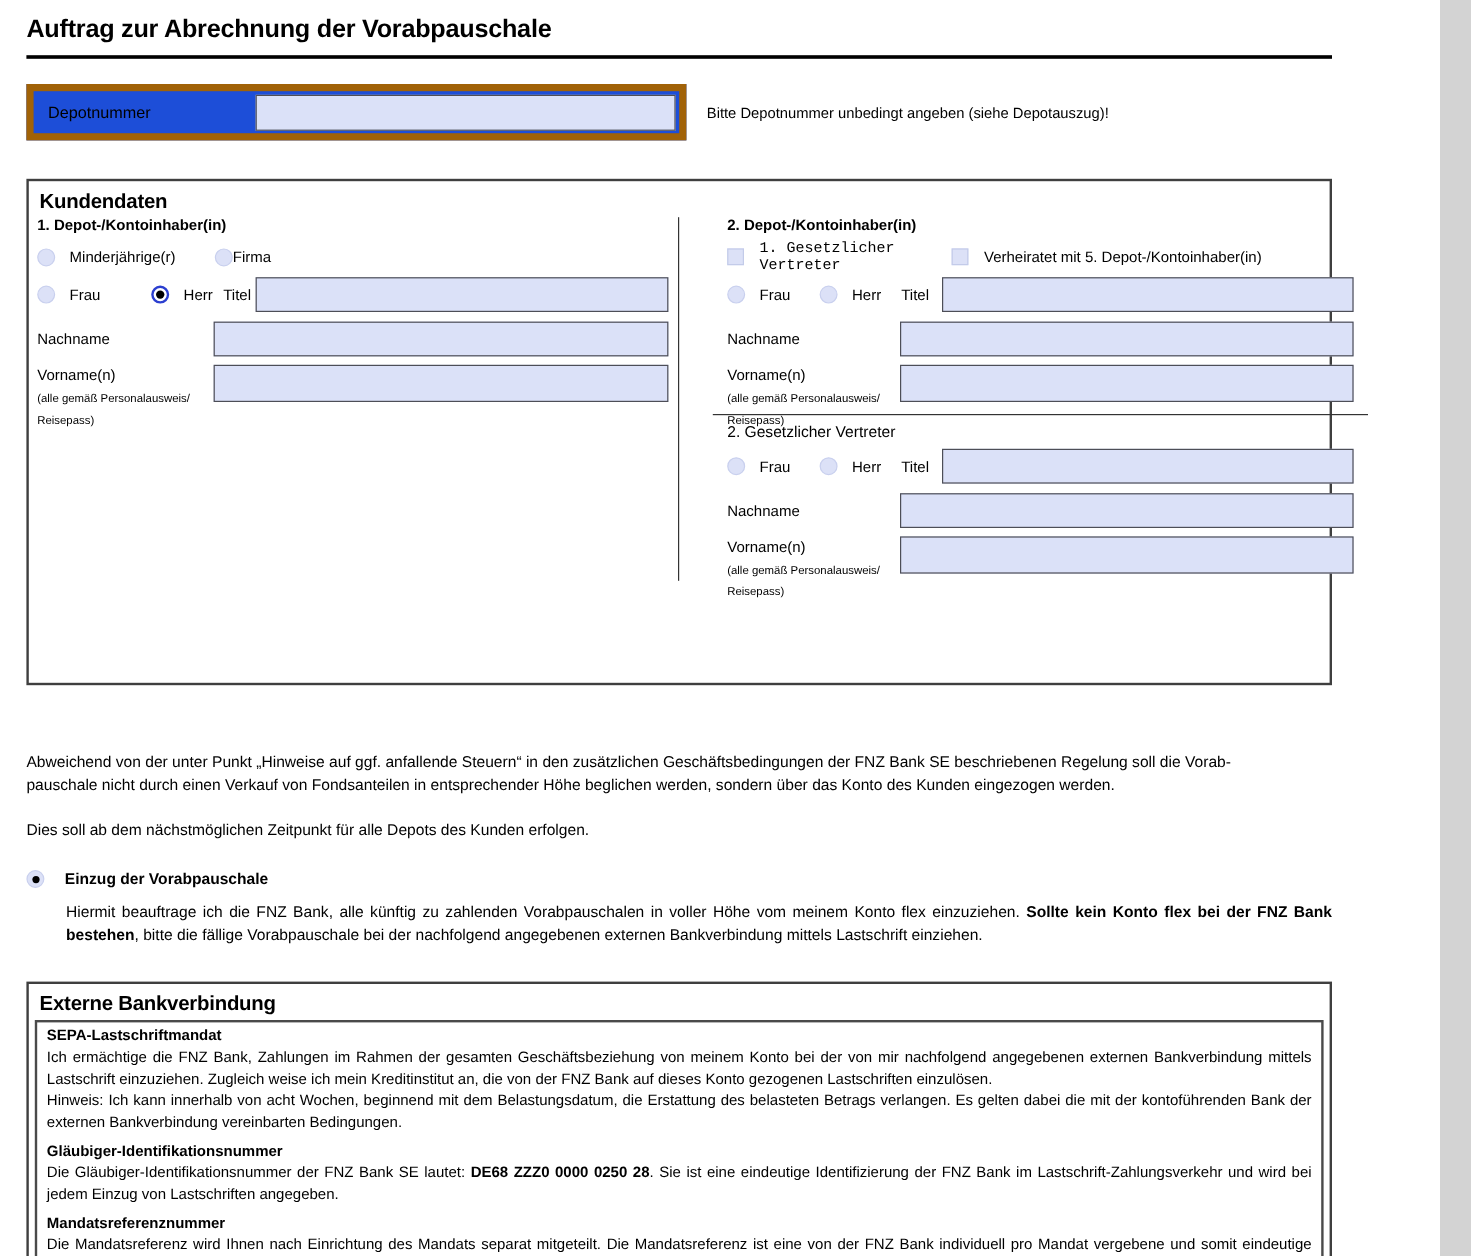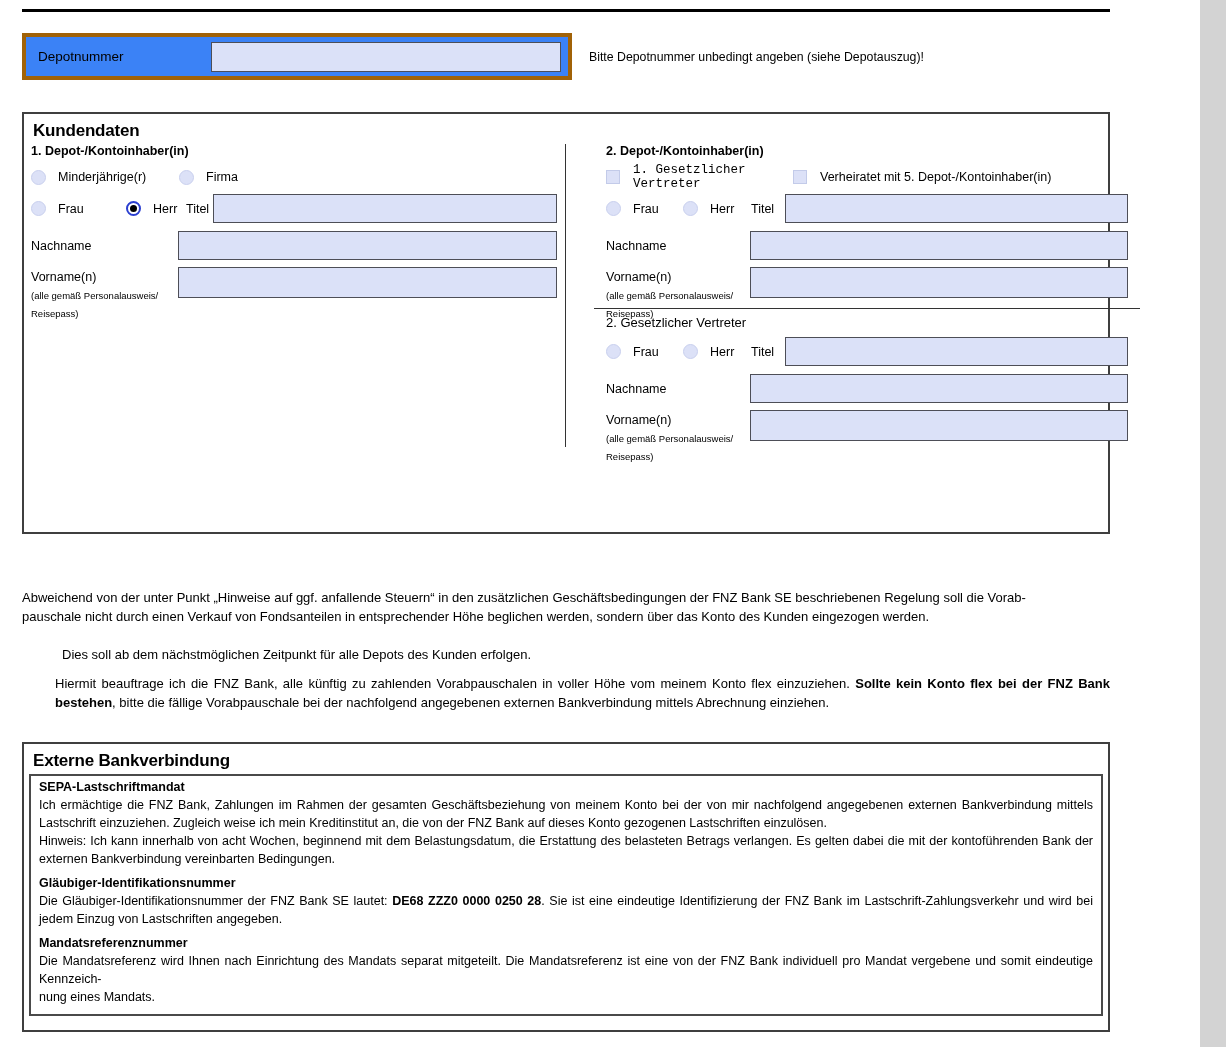--- a/index.html
+++ b/index.html
@@ -6,22 +6,22 @@
   .page{position:relative;width:1226px;height:1047px;background:#ffffff;overflow:hidden;
         font-family:"Liberation Sans","DejaVu Sans",sans-serif;color:#000;}
   .gray-strip{position:absolute;top:0;right:0;width:26px;height:1047px;background:#d3d3d3;}
   .content{position:absolute;left:22px;top:0;width:1088px;}
 
   .doc-title{font-size:21px;font-weight:bold;padding-top:13px;letter-spacing:-0.2px;}
   .title-rule{height:3px;background:#000;margin-top:9px;}
   .intro{margin-top:24px;font-size:12.5px;}
 
   .depot-row{margin-top:21px;display:flex;align-items:center;}
-  .depot-box{width:550px;height:47px;border:4px solid #a16207;box-sizing:border-box;
-             display:flex;align-items:center;padding-left:12px;background:#3b82f6;}
+  .depot-box{width:550px;height:47px;border:6px solid #a16207;box-sizing:border-box;
+             display:flex;align-items:center;padding-left:12px;background:#1d4ed8;}
   .depot-label{font-size:13.5px;width:173px;}
   .hint{margin-left:17px;font-size:12.3px;}
 
   .field{background:#dbe1f8;border:1px solid #4d4e57;box-sizing:border-box;
          font-size:13px;padding:0 6px;font-family:inherit;outline:none;}
   .depot-input{width:350px;height:30px;}
 
   .kunden-box{margin-top:32px;border:2px solid #3f3f3f;height:422px;box-sizing:border-box;background:#fff;}
   .sec-heading{font-size:17px;font-weight:bold;padding:7px 0 3px 9px;letter-spacing:-0.2px;}
   .columns{display:flex;align-items:stretch;height:303px;gap:28px;}
@@ -47,40 +47,41 @@
   .checkbox{width:14px;height:14px;background:#dce1f7;border:1px solid #c3cbe9;box-sizing:border-box;flex:none;}
 
   .t-field{height:29px;}
   .n-field{height:29px;}
   .v-field{height:31px;}
 
   .col-divider{border-top:1px solid #333;margin:8px -12px 6px -12px;height:0;}
 
   .para{font-size:13px;line-height:19px;text-align:justify;white-space:pre-line;}
   .para1{margin-top:54px;}
-  .para2{margin-top:19px;text-align:left;margin-left:40px;}
+  .para2{margin-top:19px;text-align:left;}
   .einzug-head-row{margin-top:24px;display:flex;align-items:center;}
   .einzug-head{font-size:13px;font-weight:bold;margin-left:17px;}
   .einzug-text{margin:10px 0 0 33px;font-size:13px;line-height:19px;text-align:justify;}
 
   .extern-box{margin-top:30px;border:2px solid #3f3f3f;height:290px;box-sizing:border-box;background:#fff;}
   .inner-box{margin:0 5px;border:2px solid #4a4a4a;padding:2px 8px 8px 8px;background:#fff;}
   .inner-h{font-size:12.5px;font-weight:bold;line-height:18px;}
   .inner-p{font-size:12.5px;line-height:18px;text-align:justify;}
   .inner-p.pre{white-space:pre-line;}
   .gap{margin-top:6px;}
   b.inline{font-weight:bold;}
 </style>
 </head>
 <body>
 
 <div class="page">
   <div class="gray-strip"></div>
   <div class="content">
 
+    <div class="doc-title">Auftrag zur Abrechnung der Vorabpauschale</div>
     <div class="title-rule"></div>
 
     <div class="depot-row">
       <div class="depot-box">
         <span class="depot-label">Depotnummer</span>
         <input class="field depot-input" type="text" style="">
       </div>
       <span class="hint">Bitte Depotnummer unbedingt angeben (siehe Depotauszug)!</span>
     </div>
 
@@ -88,21 +89,21 @@
       <div class="sec-heading">Kundendaten</div>
       <div class="columns">
 
         <div class="col-left">
           <div class="sub-heading">1. Depot-/Kontoinhaber(in)</div>
 
           <div class="row opt-row">
             <span class="radio" role="radio" aria-checked="false"></span>
             <span class="lbl" style="margin-left:12px;width:121px;">Minderjährige(r)</span>
             <span class="radio" role="radio" aria-checked="false"></span>
-            <span class="lbl" style="margin-left:12px;">Firma</span>
+            <span class="lbl" style="margin-left:0;">Firma</span>
           </div>
 
           <div class="row field-row">
             <span class="radio" role="radio" aria-checked="false"></span>
             <span class="lbl" style="margin-left:12px;width:68px;">Frau</span>
             <span class="radio sel-blue" role="radio" aria-checked="true"></span>
             <span class="lbl" style="margin-left:12px;width:33px;">Herr</span>
             <span class="lbl" style="width:27px;">Titel</span>
             <input class="field t-field" style="width: 344px;" type="text">
           </div>
@@ -182,21 +183,25 @@
             <input class="field v-field" style="width: 378px;" type="text">
           </div>
         </div>
       </div>
     </div>
 
     <div class="para para1">Abweichend von der unter Punkt „Hinweise auf ggf. anfallende Steuern“ in den zusätzlichen Geschäftsbedingungen der FNZ Bank SE beschriebenen Regelung soll die Vorab-
 pauschale nicht durch einen Verkauf von Fondsanteilen in entsprechender Höhe beglichen werden, sondern über das Konto des Kunden eingezogen werden.</div>
     <div class="para para2">Dies soll ab dem nächstmöglichen Zeitpunkt für alle Depots des Kunden erfolgen.</div>
 
-    <div class="einzug-text"><span>Hiermit beauftrage ich die FNZ Bank, alle künftig zu zahlenden Vorabpauschalen in voller Höhe vom meinem Konto flex einzuziehen. </span><b class="inline">Sollte kein Konto flex bei der FNZ Bank bestehen</b><span>, bitte die fällige Vorabpauschale bei der nachfolgend angegebenen externen Bankverbindung mittels Abrechnung einziehen.</span></div>
+    <div class="einzug-head-row">
+      <span class="radio sel-dot" role="radio" aria-checked="true"></span>
+      <span class="einzug-head">Einzug der Vorabpauschale</span>
+    </div>
+    <div class="einzug-text"><span>Hiermit beauftrage ich die FNZ Bank, alle künftig zu zahlenden Vorabpauschalen in voller Höhe vom meinem Konto flex einzuziehen. </span><b class="inline">Sollte kein Konto flex bei der FNZ Bank bestehen</b><span>, bitte die fällige Vorabpauschale bei der nachfolgend angegebenen externen Bankverbindung mittels Lastschrift einziehen.</span></div>
 
     <div class="extern-box">
       <div class="sec-heading">Externe Bankverbindung</div>
       <div class="inner-box">
         <div class="inner-h">SEPA-Lastschriftmandat</div>
         <div class="inner-p">Ich ermächtige die FNZ Bank, Zahlungen im Rahmen der gesamten Geschäftsbeziehung von meinem Konto bei der von mir nachfolgend angegebenen externen Bankverbindung mittels Lastschrift einzuziehen. Zugleich weise ich mein Kreditinstitut an, die von der FNZ Bank auf dieses Konto gezogenen Lastschriften einzulösen.</div>
         <div class="inner-p">Hinweis: Ich kann innerhalb von acht Wochen, beginnend mit dem Belastungsdatum, die Erstattung des belasteten Betrags verlangen. Es gelten dabei die mit der kontoführenden Bank der externen Bankverbindung vereinbarten Bedingungen.</div>
         <div class="inner-h gap">Gläubiger-Identifikationsnummer</div>
         <div class="inner-p"><span>Die Gläubiger-Identifikationsnummer der FNZ Bank SE lautet: </span><b class="inline">DE68 ZZZ0 0000 0250 28</b><span>. Sie ist eine eindeutige Identifizierung der FNZ Bank im Lastschrift-Zahlungsverkehr und wird bei jedem Einzug von Lastschriften angegeben.</span></div>
         <div class="inner-h gap">Mandatsreferenznummer</div>

